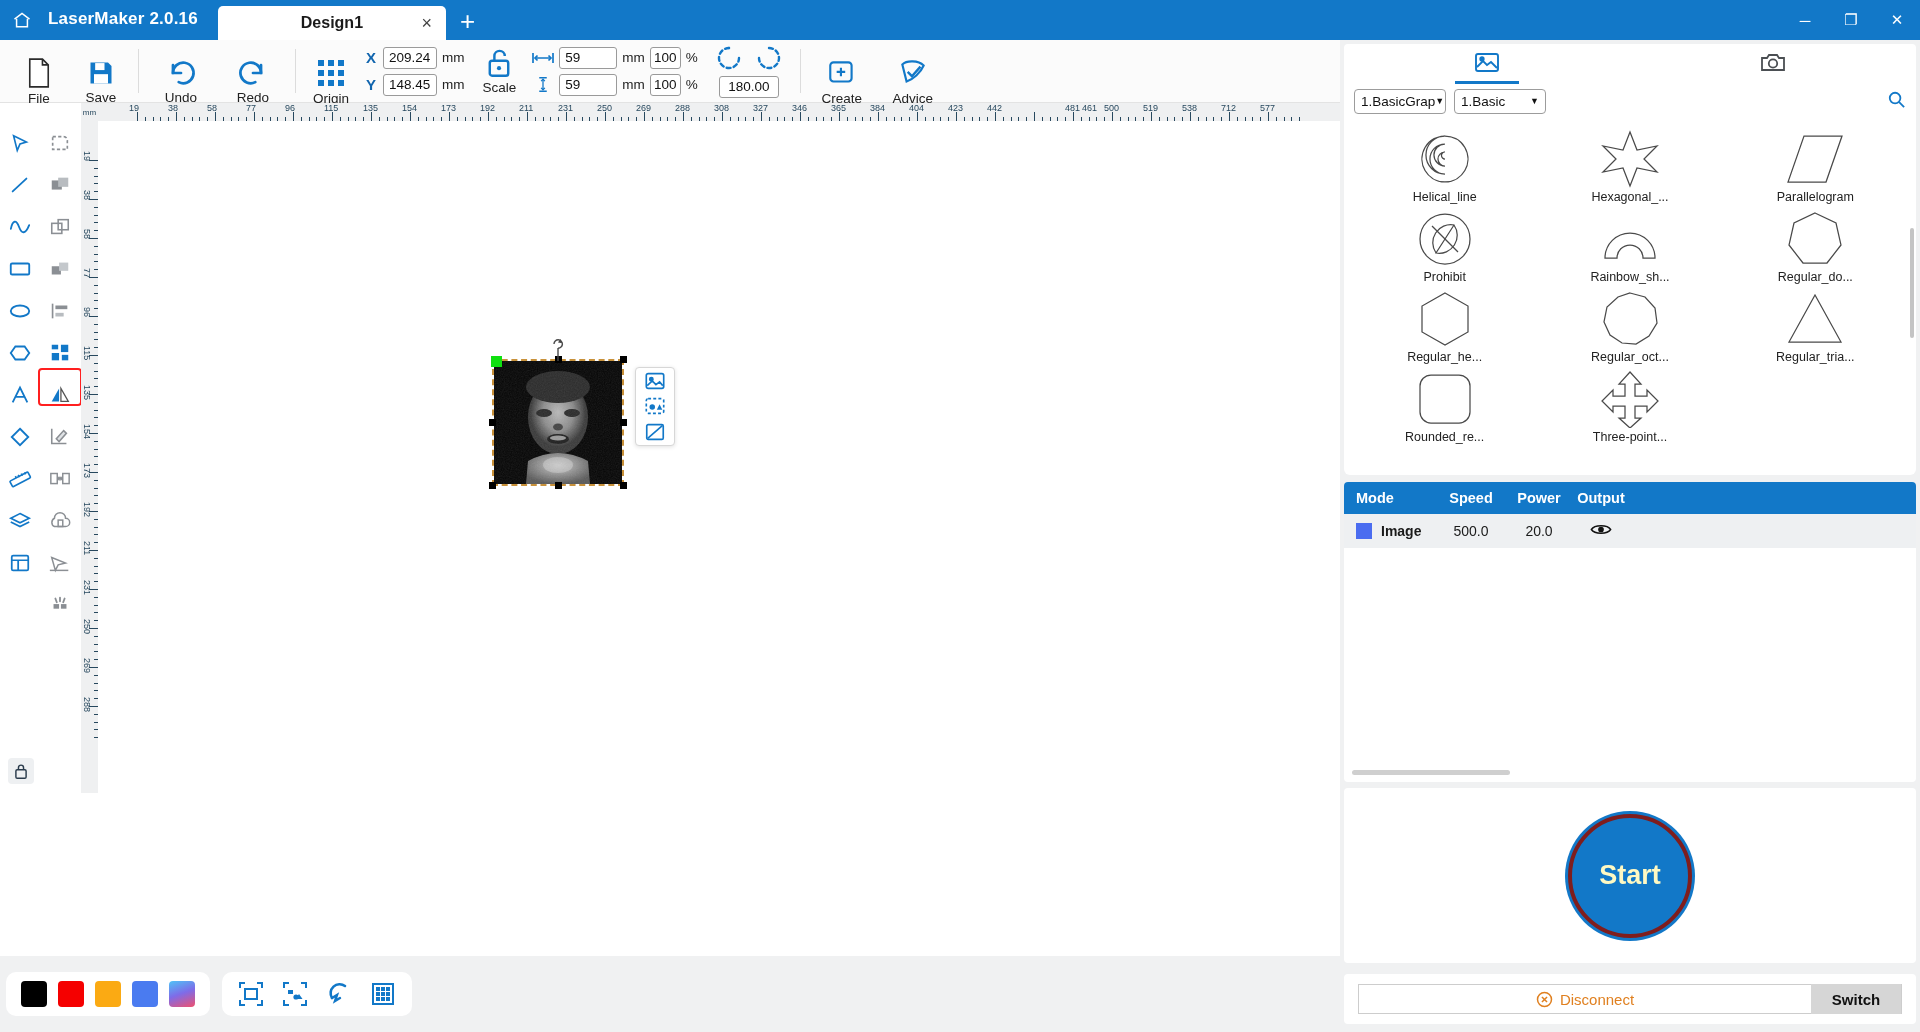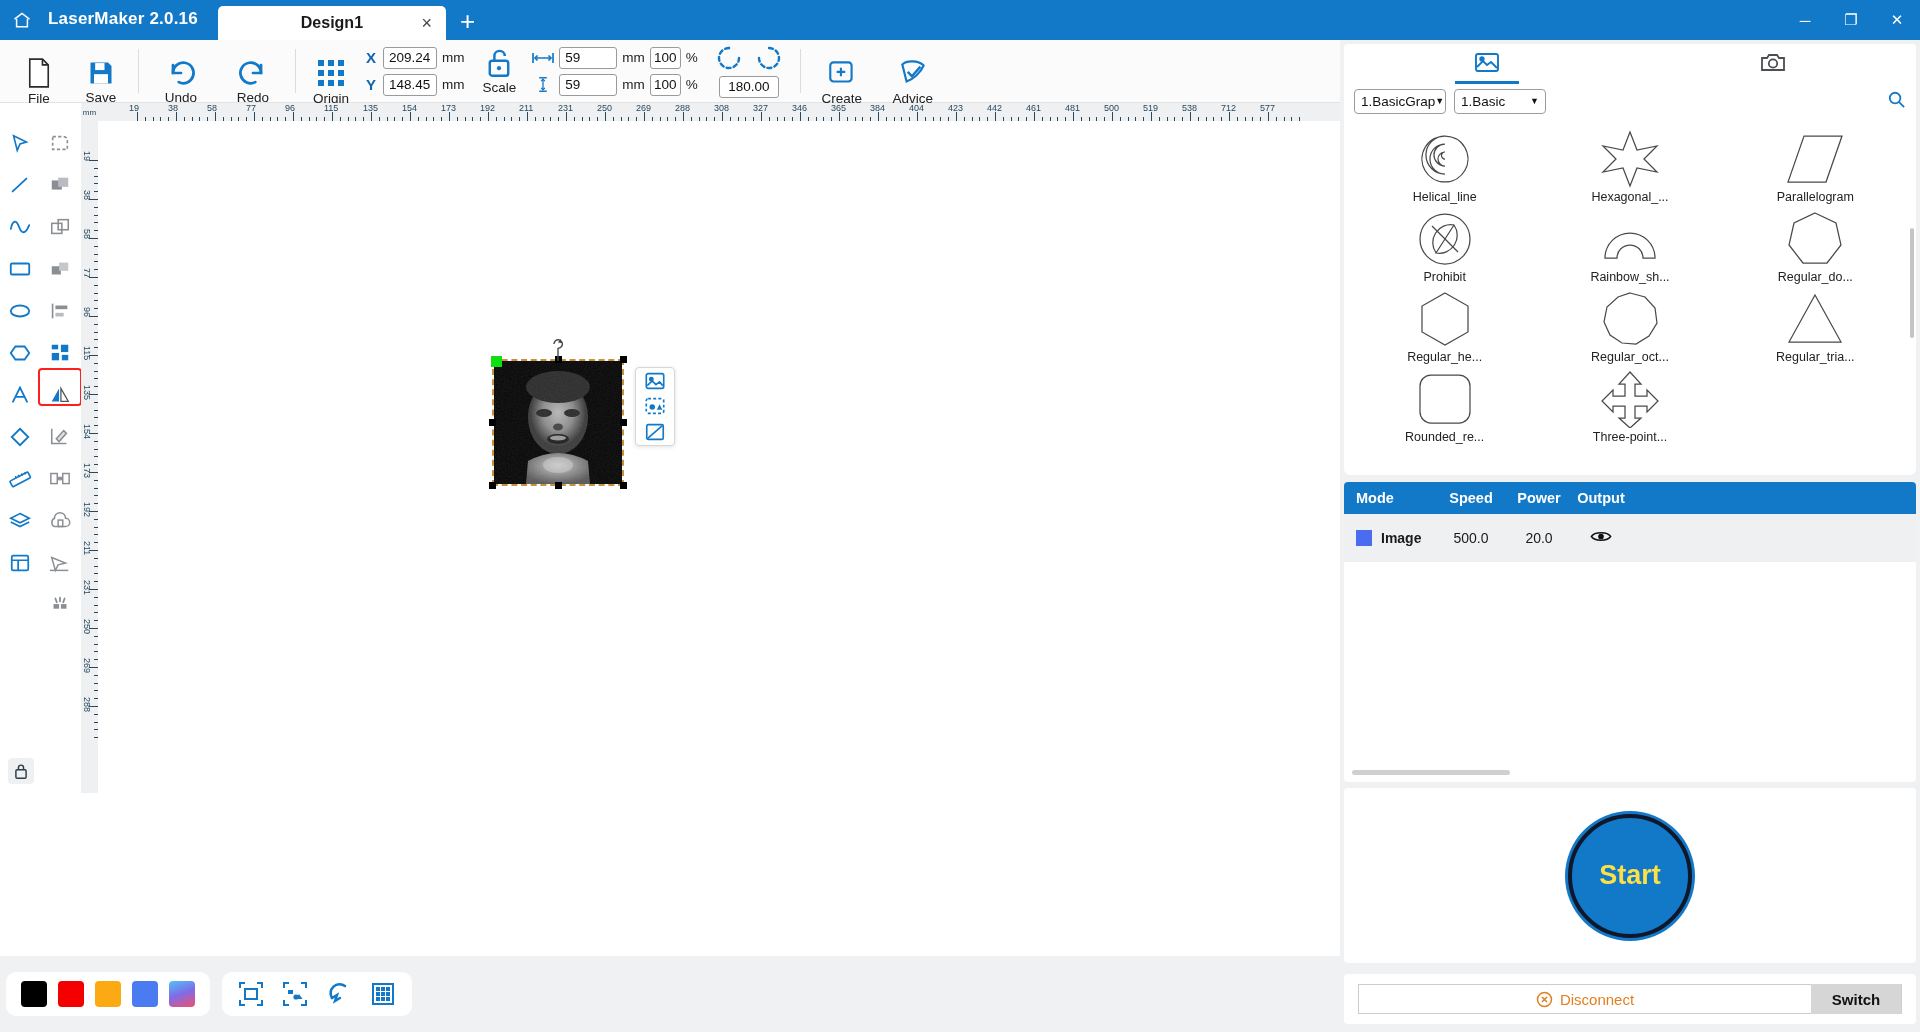--- a/index.html
+++ b/index.html
@@ -226,41 +226,41 @@
 
   .mode-panel {
     margin-top: 7px; background: #fff; border-radius: 4px;
     height: 300px; position: relative; overflow: hidden;
   }
   .mode-head {
     height: 32px; background: #1278c8; display: flex; align-items: center;
     color: #fff; font-size: 14.5px; font-weight: 700;
   }
   .mode-row {
-    height: 48px; background: #eef0f2; display: flex; align-items: center;
+    height: 34px; background: #eef0f2; display: flex; align-items: center;
     font-size: 14px; color: #1a1a1a;
   }
   .c-mode { width: 90px; padding-left: 12px; display:flex; align-items:center; gap:9px;}
   .c-speed { width: 74px; text-align: center; }
   .c-power { width: 62px; text-align: center; }
   .c-output { width: 62px; text-align: center; }
   .lay-swatch { width: 16px; height: 16px; background: #4a6cf0; }
   .mode-hscroll {
     position: absolute; left: 8px; bottom: 7px; width: 158px; height: 5px;
     background: #cfcfcf; border-radius: 3px;
   }
 
   .start-area {
     margin-top: 6px; background: #fff; border-radius: 4px; height: 175px;
     display: flex; align-items: center; justify-content: center;
   }
   .start-btn {
     width: 124px; height: 124px; border-radius: 50%; background: #1278c8;
-    border: 4px solid #0f172a; box-shadow: 0 0 0 3px #1278c8;
-    color: #fde047; font-size: 27px; font-weight: 700;
+    border: 4px solid #7f1d1d; box-shadow: 0 0 0 3px #1278c8;
+    color: #fef9c3; font-size: 27px; font-weight: 700;
     display: flex; align-items: center; justify-content: center;
     cursor: pointer;
   }
   .conn-area {
     margin-top: 11px; background: #fff; border-radius: 4px; height: 50px;
     display: flex; align-items: center; padding: 0 14px;
   }
   .conn-bar {
     flex: 1; height: 30px; border: 1px solid #cdcdcd; background: #fff;
     display: flex; align-items: center;
@@ -733,21 +733,21 @@
       <div class="rtick" style="left: 873.6px; bottom: 0px; width: 1px; height: 4px;"></div>
       <div class="rtick" style="left: 881.4px; bottom: 0px; width: 1px; height: 4px;"></div>
       <div class="rtick" style="left: 889.2px; bottom: 0px; width: 1px; height: 4px;"></div>
       <div class="rtick" style="left: 897px; bottom: 0px; width: 1px; height: 9px;"></div>
       <div class="rlbl" style="left: 889px; top: 0px;">442</div>
       <div class="rtick" style="left: 904.8px; bottom: 0px; width: 1px; height: 4px;"></div>
       <div class="rtick" style="left: 912.6px; bottom: 0px; width: 1px; height: 4px;"></div>
       <div class="rtick" style="left: 920.4px; bottom: 0px; width: 1px; height: 4px;"></div>
       <div class="rtick" style="left: 928.2px; bottom: 0px; width: 1px; height: 4px;"></div>
       <div class="rtick" style="left: 936px; bottom: 0px; width: 1px; height: 9px;"></div>
-      <div class="rlbl" style="left: 928px; top: 0px;">461</div>
+      <div class="rlbl" style="left: 984px; top: 0px;">461</div>
       <div class="rtick" style="left: 943.8px; bottom: 0px; width: 1px; height: 4px;"></div>
       <div class="rtick" style="left: 951.6px; bottom: 0px; width: 1px; height: 4px;"></div>
       <div class="rtick" style="left: 959.4px; bottom: 0px; width: 1px; height: 4px;"></div>
       <div class="rtick" style="left: 967.2px; bottom: 0px; width: 1px; height: 4px;"></div>
       <div class="rtick" style="left: 975px; bottom: 0px; width: 1px; height: 9px;"></div>
       <div class="rlbl" style="left: 967px; top: 0px;">481</div>
       <div class="rtick" style="left: 982.8px; bottom: 0px; width: 1px; height: 4px;"></div>
       <div class="rtick" style="left: 990.6px; bottom: 0px; width: 1px; height: 4px;"></div>
       <div class="rtick" style="left: 998.4px; bottom: 0px; width: 1px; height: 4px;"></div>
       <div class="rtick" style="left: 1006.2px; bottom: 0px; width: 1px; height: 4px;"></div>

